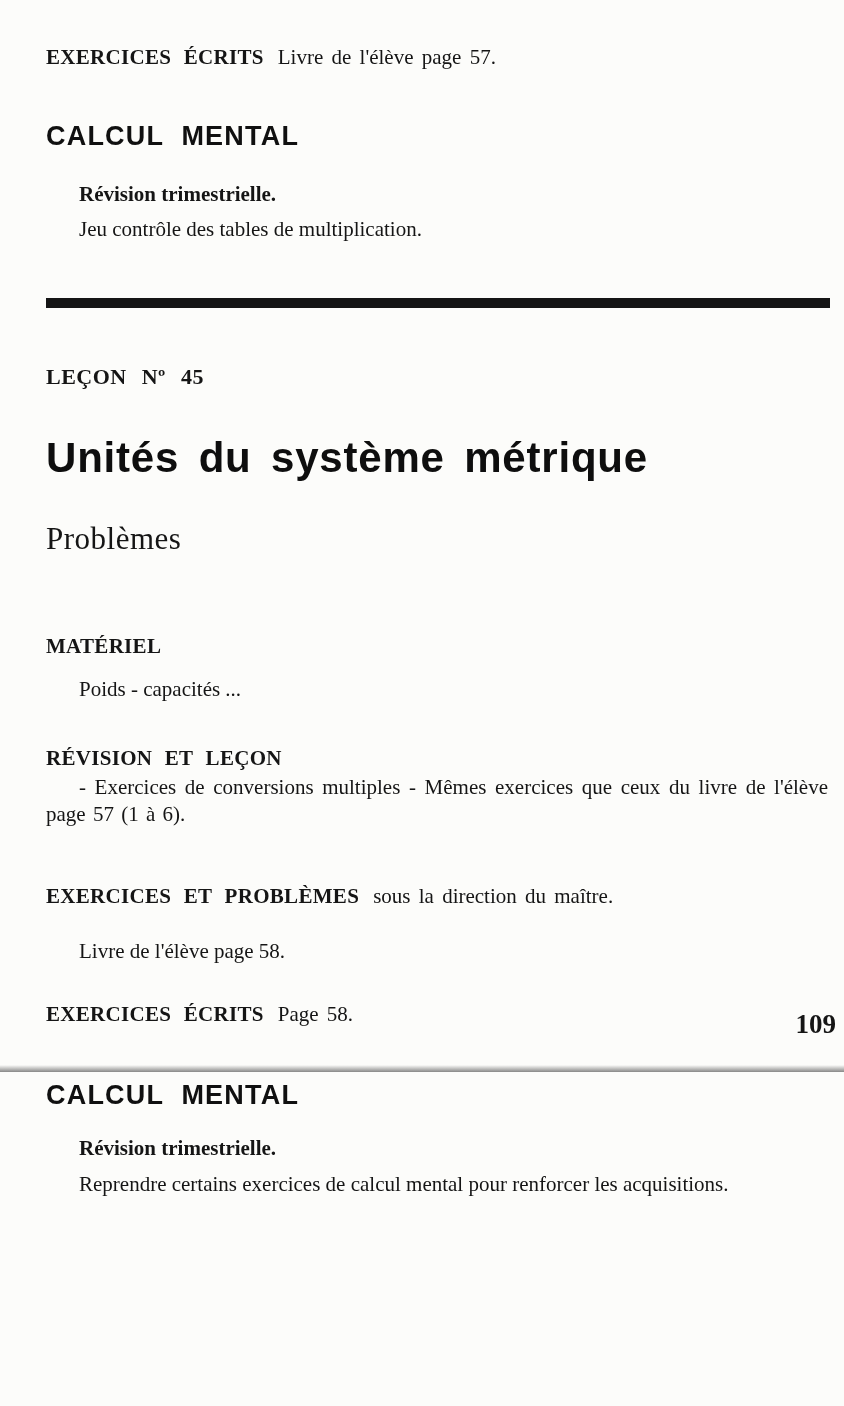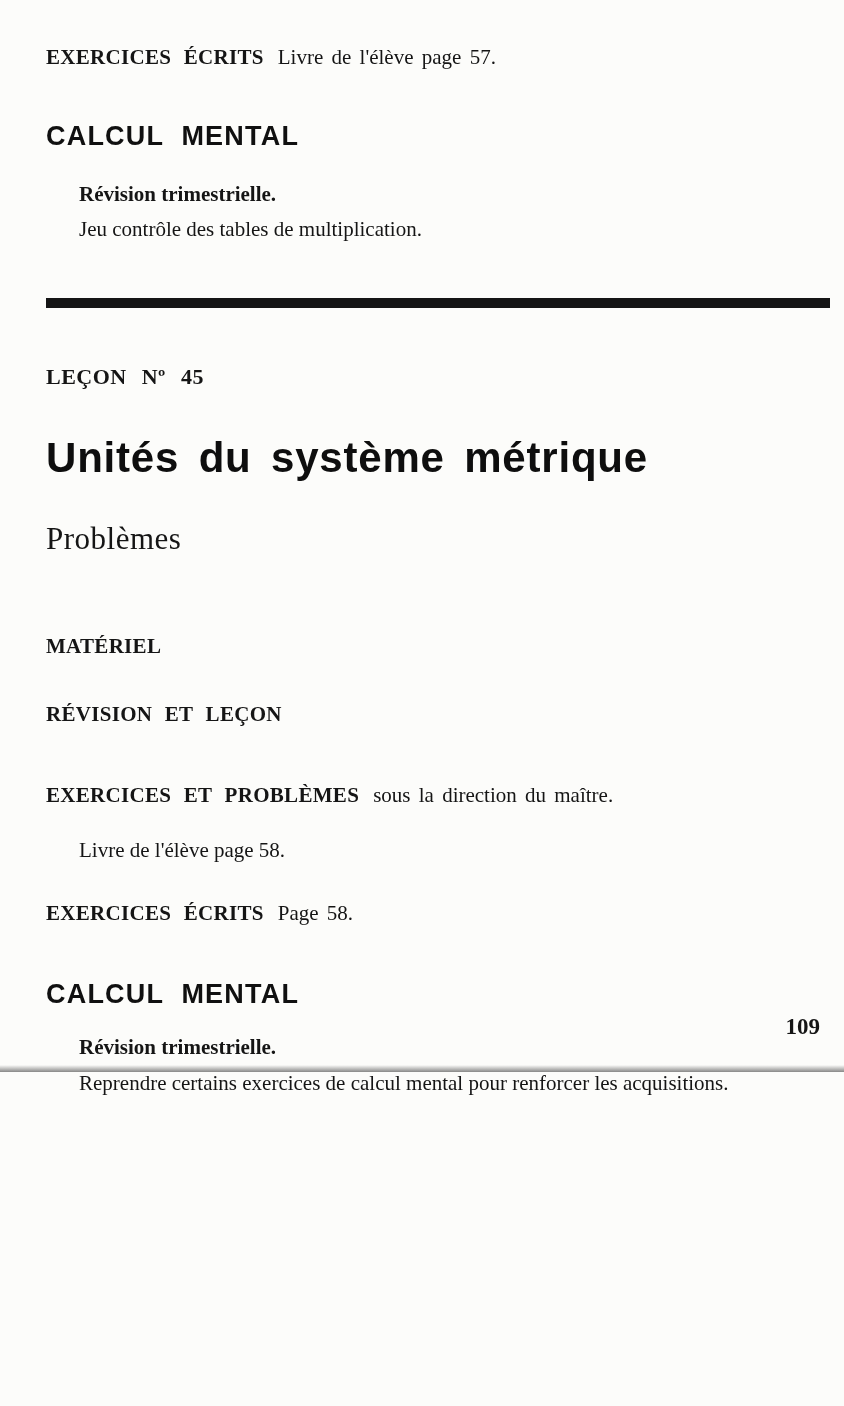--- a/index.html
+++ b/index.html
@@ -80,23 +80,23 @@
   .p-para1      { margin-top: 21px; }
   .p-para2      { margin-top: 3px; }
   .l-exprob     { margin-top: 55px; }
   .l-livre58    { margin-top: 28px; }
   .l-ecrits58   { margin-top: 36px; }
   .h-calcul-2   { margin-top: 52px; }
   .l-revision-2 { margin-top: 24px; }
   .l-reprendre  { margin-top: 9px; }
   .page-number {
     position: absolute;
-    right: 24px;
+    right: 8px;
     bottom: 32px;
-    font-size: 23px;
+    font-size: 27px;
     font-weight: bold;
   }
   .scan-edge-bottom {
     position: absolute;
     left: 0; right: 0; bottom: 0;
     height: 7px;
     background: linear-gradient(to bottom, rgba(0,0,0,0), rgba(40,40,40,0.55));
   }
 </style>
 </head>
@@ -115,24 +115,26 @@
   <div class="rule"></div>
 
   <p class="lecon-line">LEÇON Nº 45</p>
 
   <h1 class="main-title">Unités du système métrique</h1>
 
   <h2 class="subtitle">Problèmes</h2>
 
   <h3 class="serif-head h-materiel">MATÉRIEL</h3>
 
+  <p class="body-text indent l-poids">Poids - capacités ...</p>
 
   <h3 class="serif-head h-revlecon">RÉVISION ET LEÇON</h3>
 
 
+  <p class="body-text para p-para2">- Exercices de conversions multiples - Mêmes exercices que ceux du livre de l'élève page 57 (1 à 6).</p>
 
   <p class="body-text l-exprob"><span class="serif-head">EXERCICES ET PROBLÈMES</span><span class="inline-gap">sous la direction du maître.</span></p>
 
   <p class="body-text indent l-livre58">Livre de l'élève page 58.</p>
 
   <p class="body-text l-ecrits58"><span class="serif-head">EXERCICES ÉCRITS</span><span class="inline-gap">Page 58.</span></p>
 
   <h2 class="sans-head h-calcul-2">CALCUL MENTAL</h2>
 
   <p class="body-text bold indent l-revision-2">Révision trimestrielle.</p>

